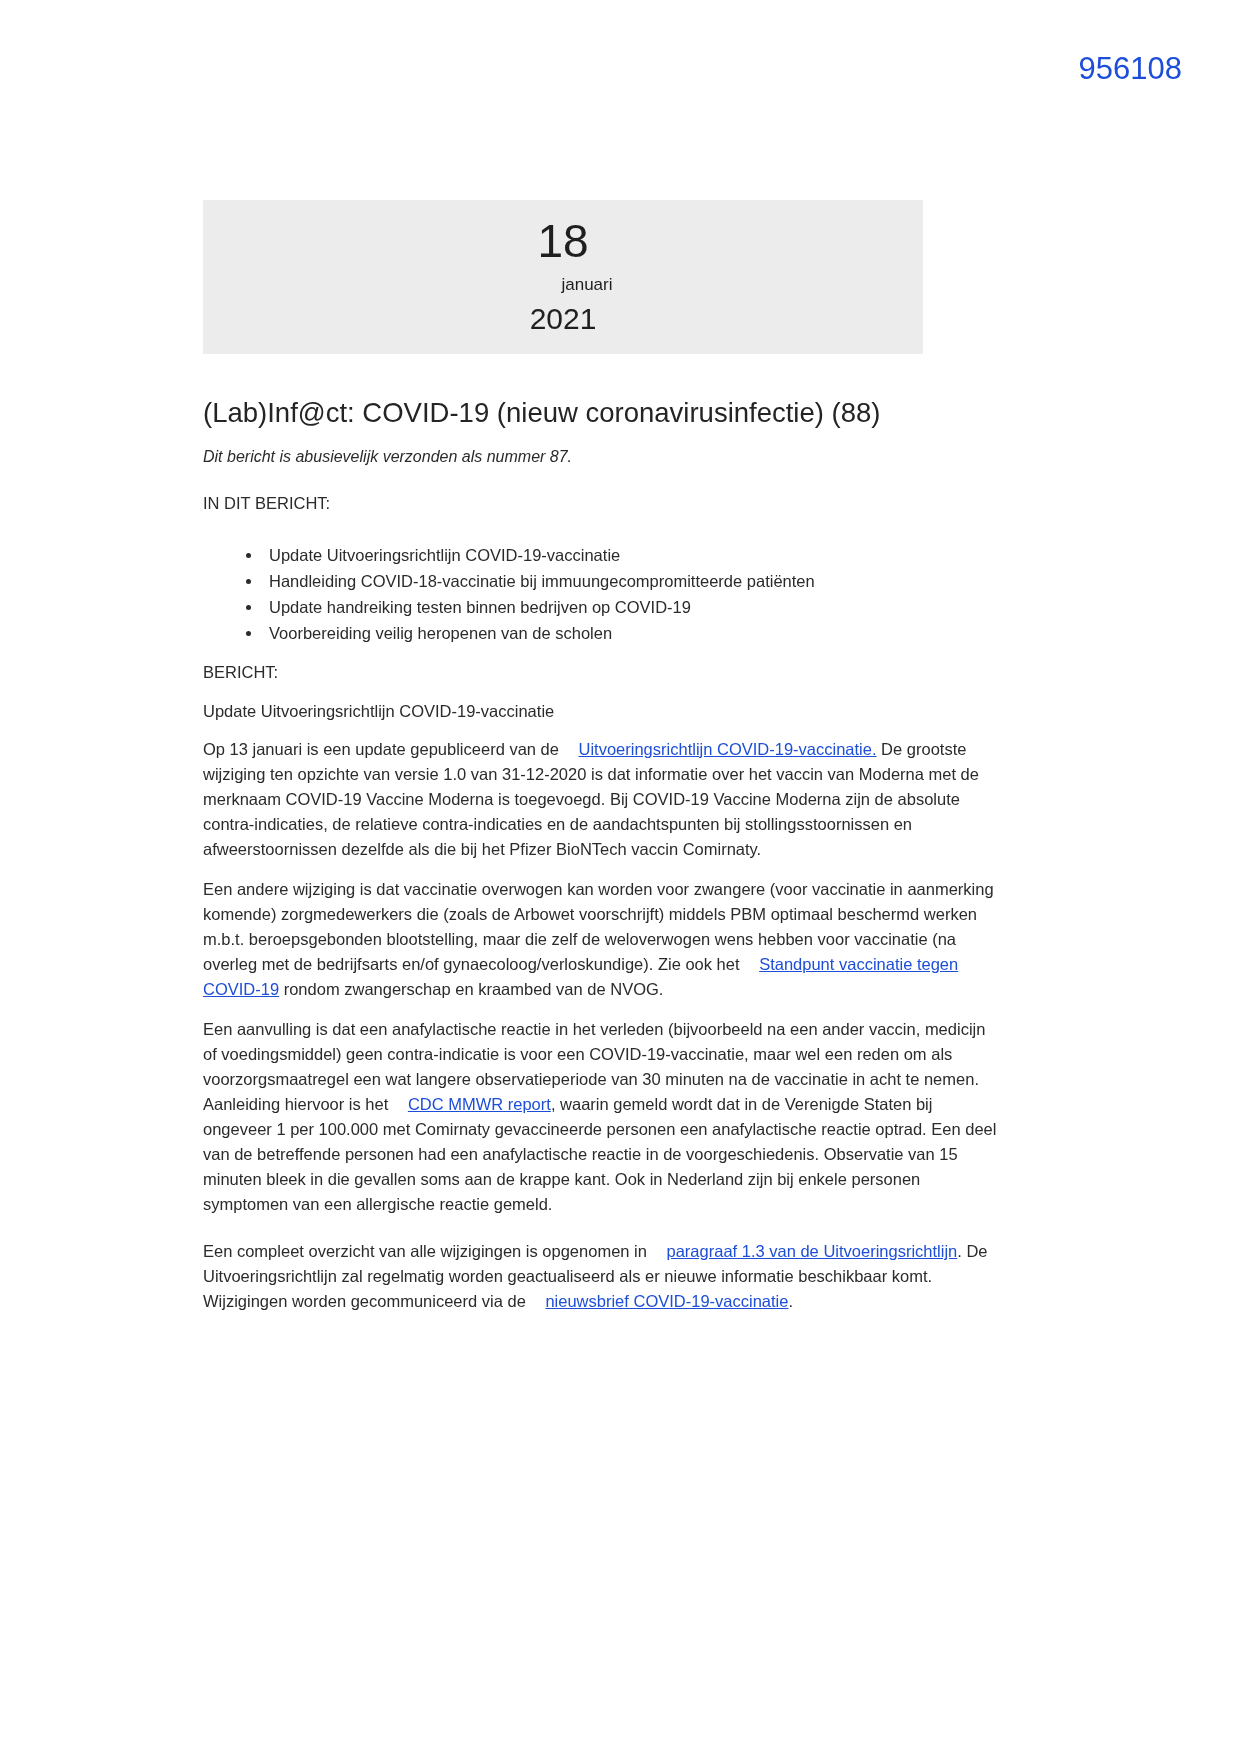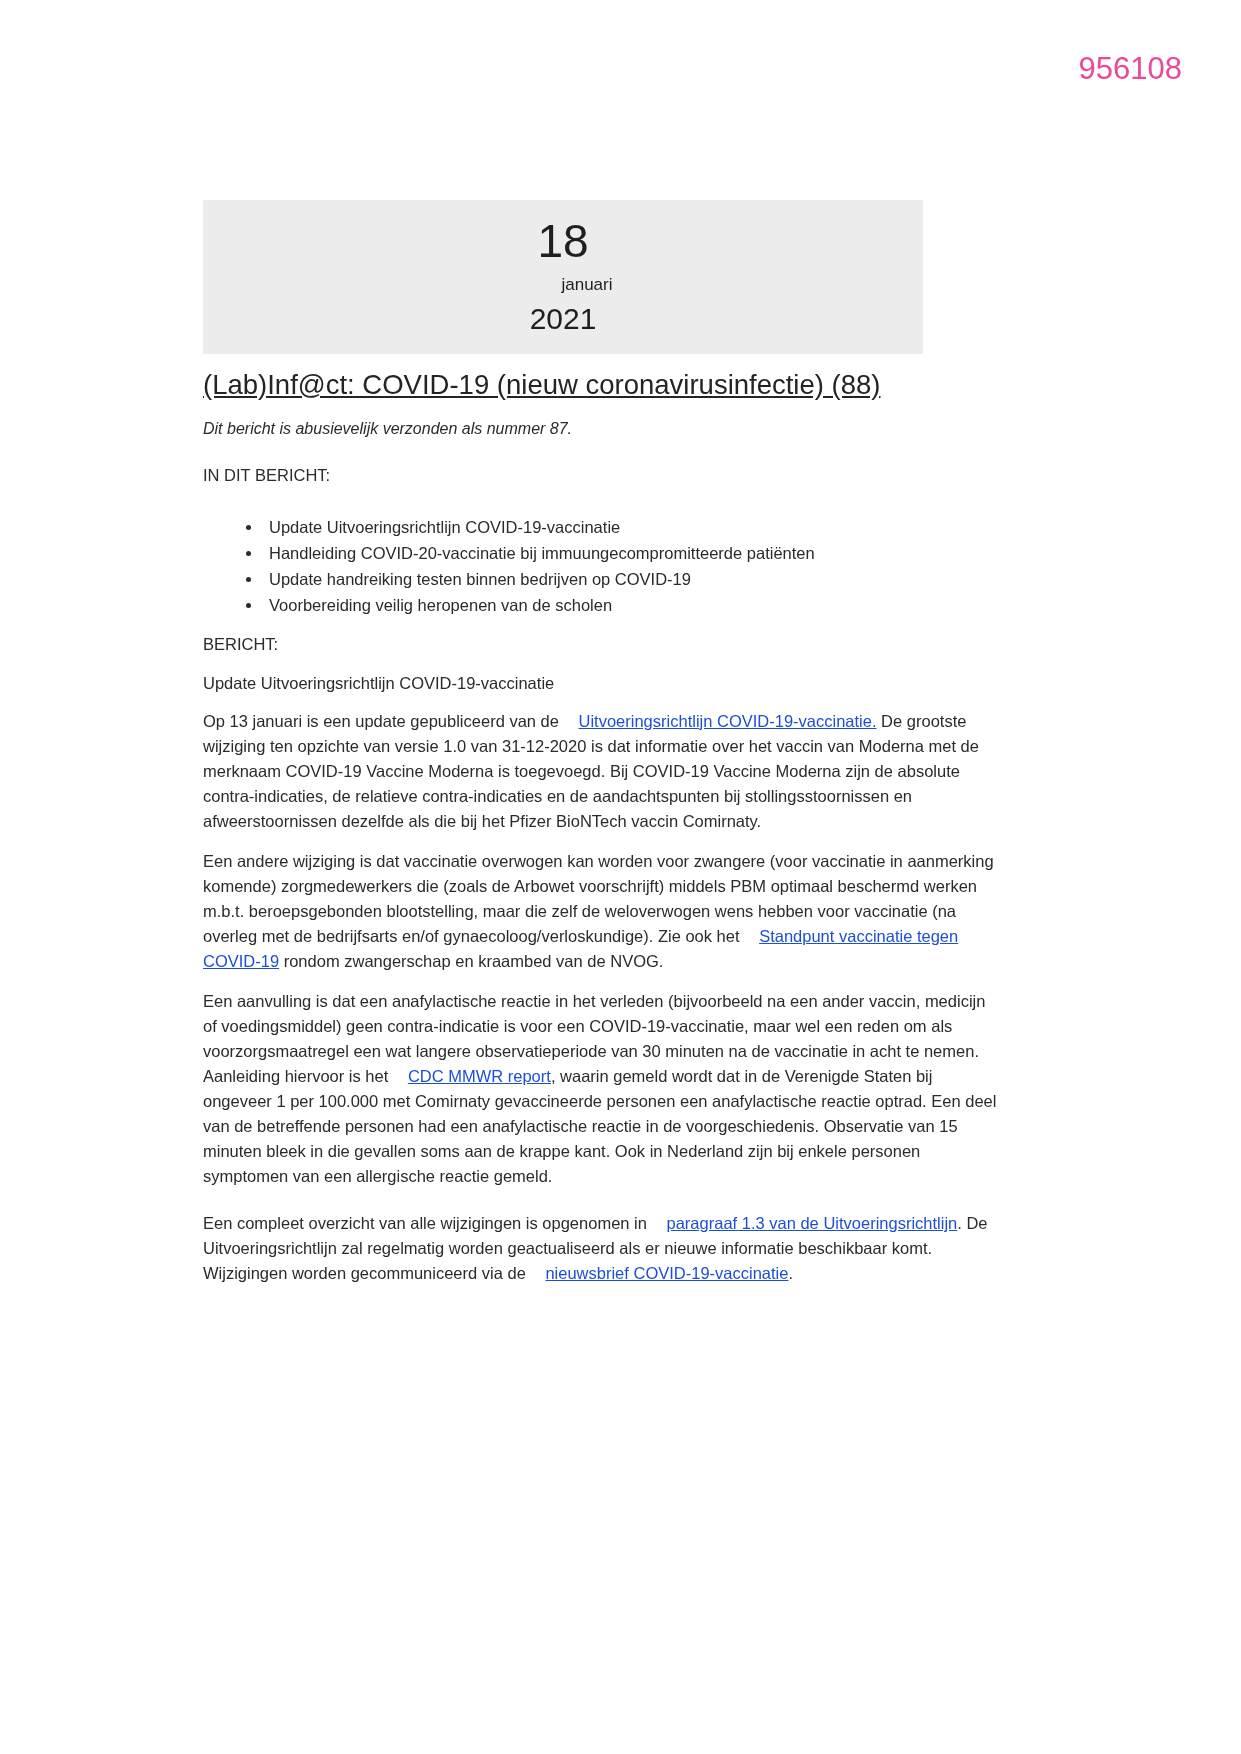--- a/index.html
+++ b/index.html
@@ -11,44 +11,43 @@
     font-family:"Liberation Sans", sans-serif;
     color:#2b2b2b;
     overflow:hidden;
   }
   .doc-number {
     position:absolute;
     top:52px;
     right:59px;
     font-size:31px;
     line-height:34px;
-    color:#ec4899;
+    color:#1d4ed8;
   }
   .content {
     position:absolute;
     left:203px;
     top:200px;
     width:800px;
   }
   .date-box {
     width:720px;
     background:#ececec;
     text-align:center;
     padding:16px 0 18px 0;
   }
   .date-day   { font-size:46px; line-height:50px; color:#1f1f1f; }
   .date-month { font-size:17px; line-height:20px; margin-top:9px; color:#1f1f1f;padding-left:48px; }
   .date-year  { font-size:30px; line-height:34px; margin-top:7px; color:#1f1f1f; }
   h1.title {
     font-size:27.5px;
     font-weight:400;
     color:#242424;
-    margin:14px 0 0 0;
+    margin:42px 0 0 0;
     line-height:34px;
-    text-decoration:underline;
   }
   .subtitle {
     font-style:italic;
     font-size:16px;
     line-height:21px;
     margin:16px 0 0 0;
   }
   .label {
     font-size:16.5px;
     line-height:21px;
@@ -100,21 +99,21 @@
     </div>
 
     <h1 class="title">(Lab)Inf@ct: COVID-19 (nieuw coronavirusinfectie) (88)</h1>
 
     <p class="subtitle">Dit bericht is abusievelijk verzonden als nummer 87.</p>
 
     <p class="label">IN DIT BERICHT:</p>
 
     <ul class="topics">
       <li>Update Uitvoeringsrichtlijn COVID-19-vaccinatie</li>
-      <li>Handleiding COVID-20-vaccinatie bij immuungecompromitteerde patiënten</li>
+      <li>Handleiding COVID-18-vaccinatie bij immuungecompromitteerde patiënten</li>
       <li>Update handreiking testen binnen bedrijven op COVID-19</li>
       <li>Voorbereiding veilig heropenen van de scholen</li>
     </ul>
 
     <p class="label bericht-label">BERICHT:</p>
 
     <p class="section-heading">Update Uitvoeringsrichtlijn COVID-19-vaccinatie</p>
 
     <p class="para"><span>Op 13 januari is een update gepubliceerd van de </span><a class="link">Uitvoeringsrichtlijn COVID-19-vaccinatie.</a><span> De grootste wijziging ten opzichte van versie 1.0 van 31-12-2020 is dat informatie over het vaccin van Moderna met de merknaam COVID-19 Vaccine Moderna is toegevoegd. Bij COVID-19 Vaccine Moderna zijn de absolute contra-indicaties, de relatieve contra-indicaties en de aandachtspunten bij stollingsstoornissen en afweerstoornissen dezelfde als die bij het Pfizer BioNTech vaccin Comirnaty.</span></p>
 

